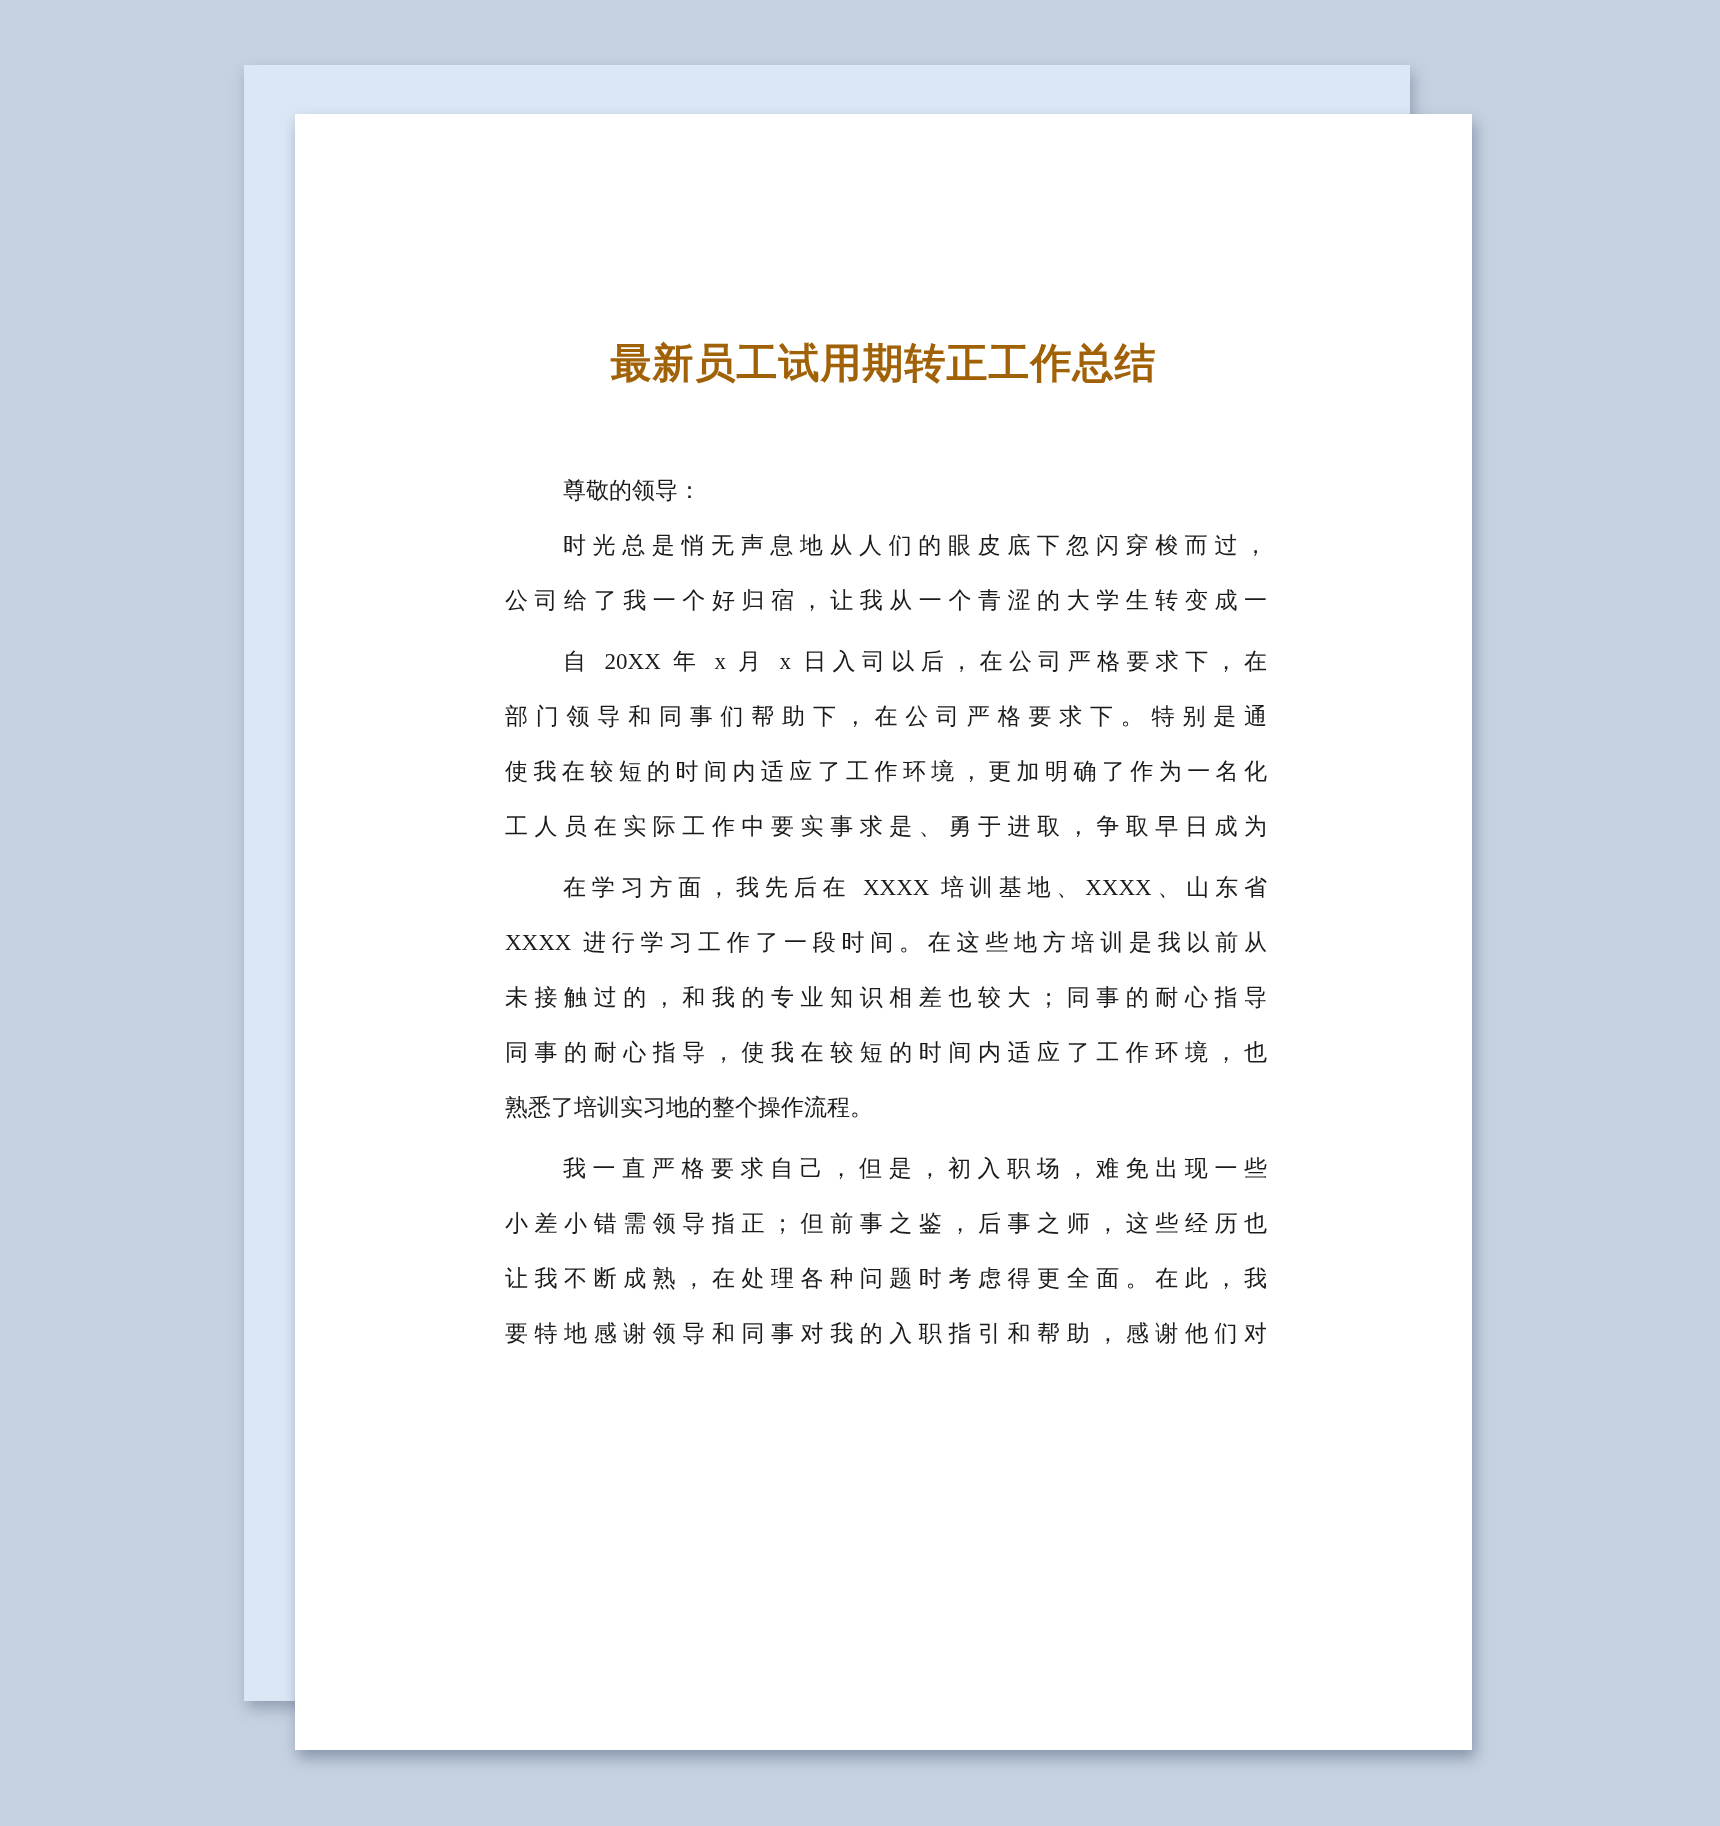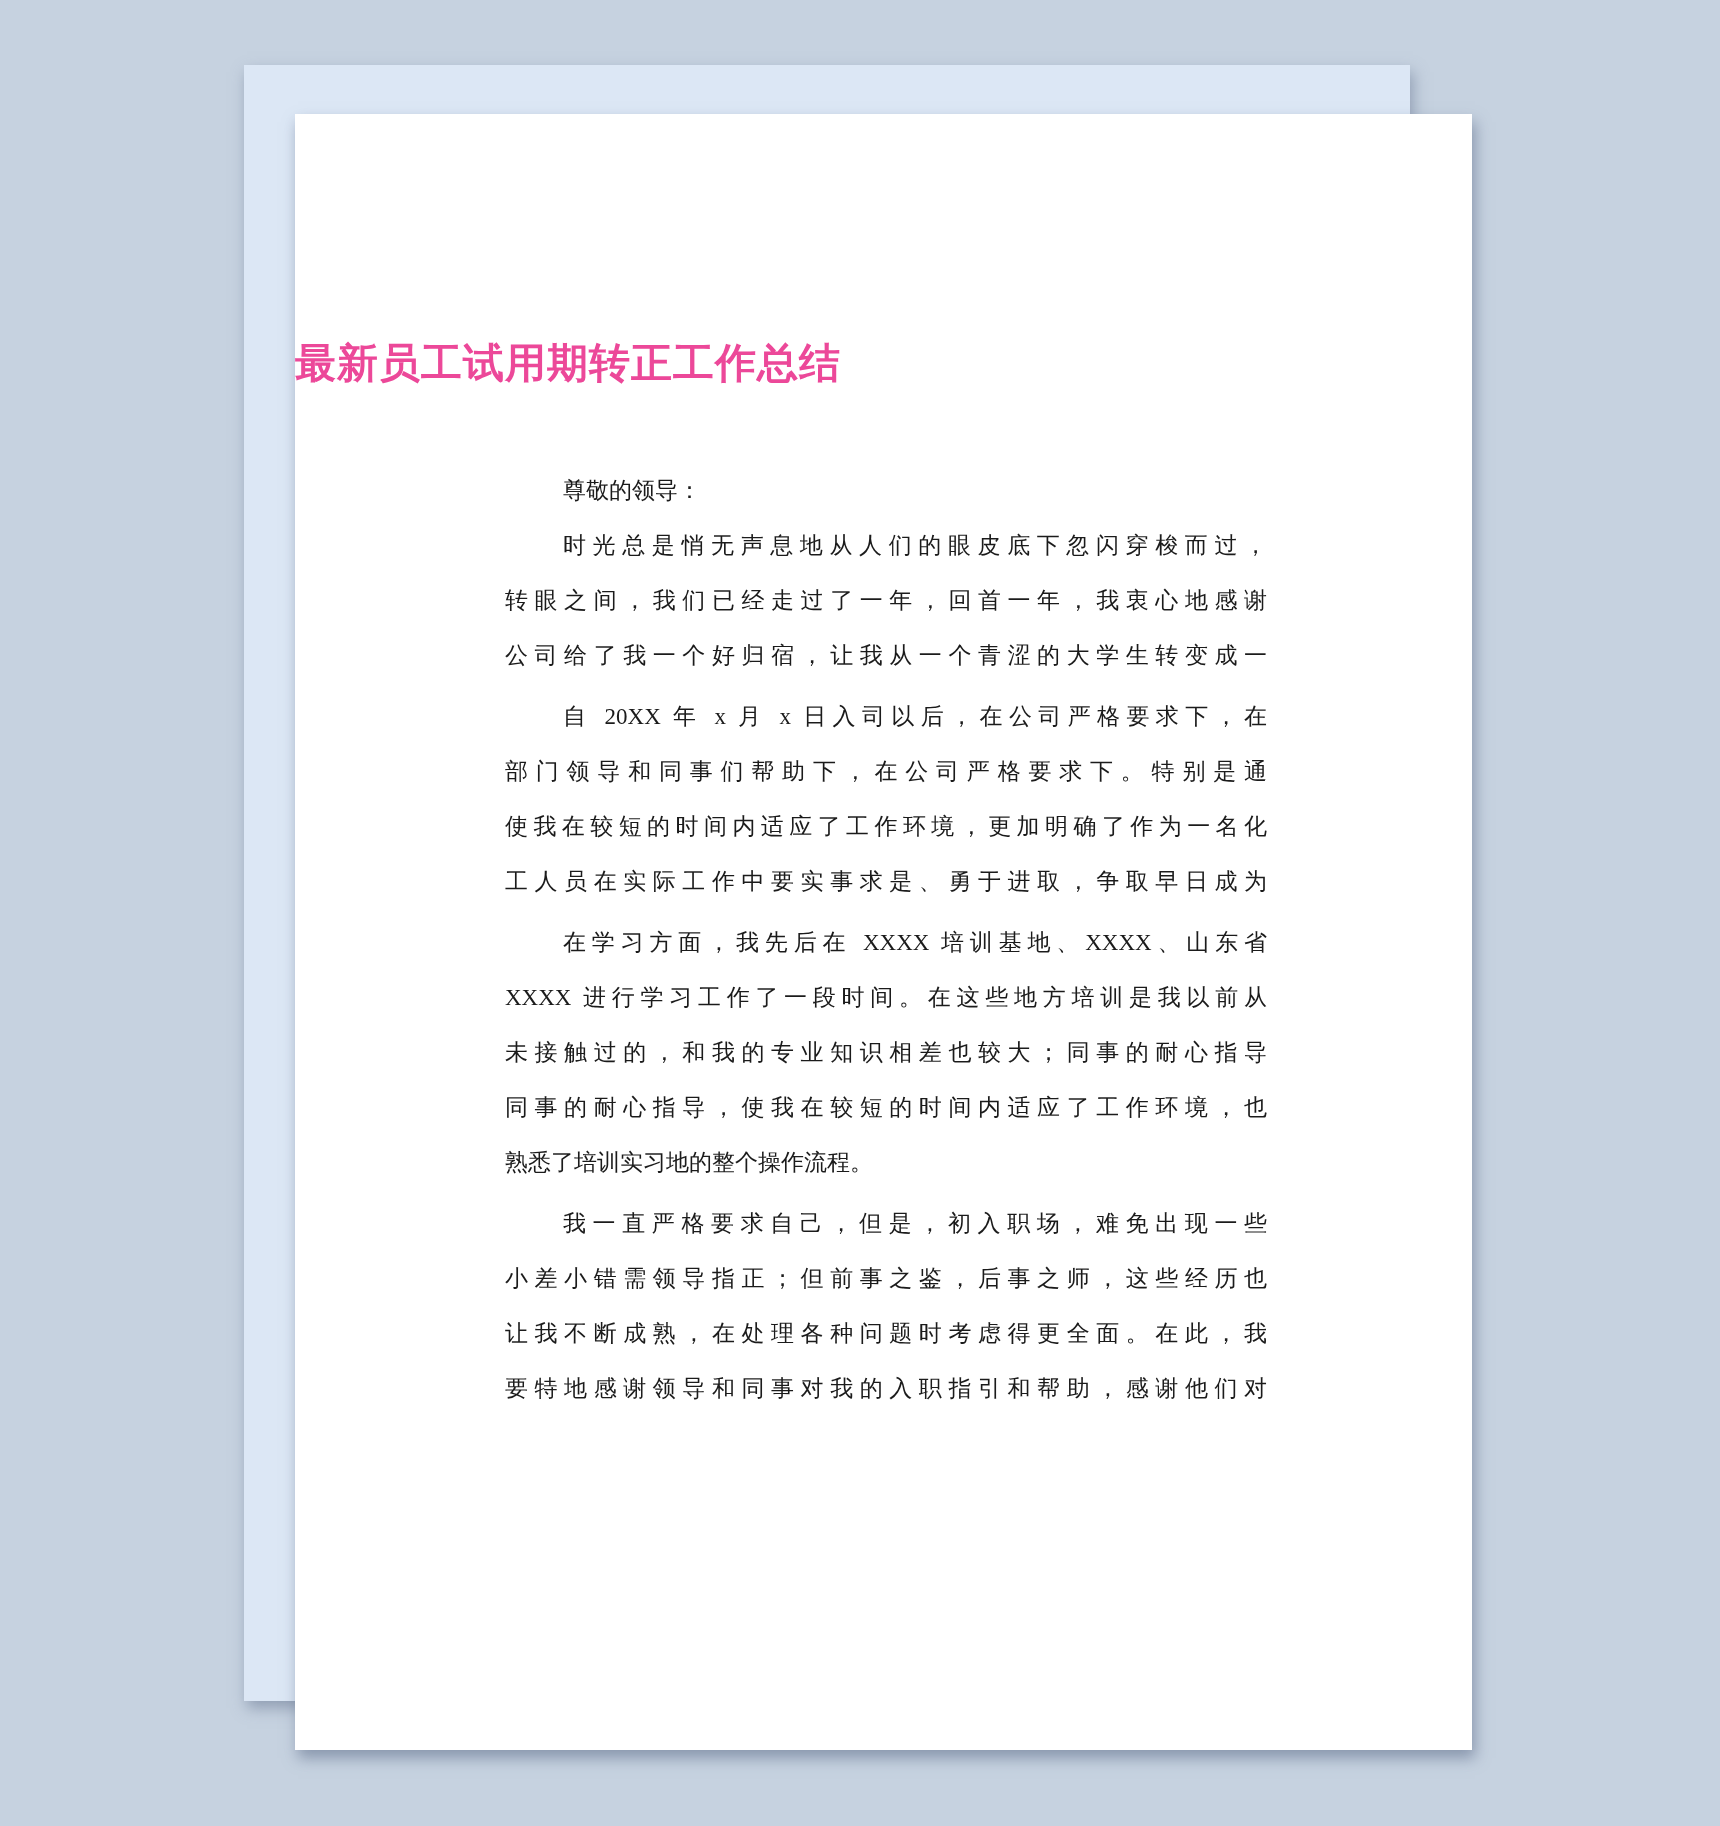--- a/index.html
+++ b/index.html
@@ -19,26 +19,27 @@
   }
   .page{
     position:absolute;
     left:295px;top:114px;
     width:1177px;height:1636px;
     background:#ffffff;
     box-shadow:3px 8px 14px rgba(95,110,138,0.60);
   }
   .title{
     margin:224px 0 0 0;
+    text-align:center;
     font-family:"Liberation Sans","DejaVu Sans",sans-serif;
     font-weight:bold;
     font-size:41px;
     line-height:50px;
     letter-spacing:1px;
-    color:#ec4899;
+    color:#a16207;
   }
   .content{
     margin:75px 205px 0 210px; 
     color:#1b1b1b;
   }
   .para{margin:0;padding:0;}
   .para + .para{margin-top:6px;}
   .line{
     font-size:23px;
     line-height:55px;
@@ -61,21 +62,20 @@
   <div class="back-sheet"></div>
   <div class="page">
     <h1 class="title">最新员工试用期转正工作总结</h1>
     <div class="content">
       <div class="para">
         <div class="line first short">尊敬的领导：</div>
       </div>
       <div id="paragraphs">
           <div class="para">
             <div class="line first">时光总是悄无声息地从人们的眼皮底下忽闪穿梭而过，</div>
-            <div class="line">转眼之间，我们已经走过了一年，回首一年，我衷心地感谢</div>
             <div class="line">公司给了我一个好归宿，让我从一个青涩的大学生转变成一</div>
           </div>
           <div class="para">
             <div class="line first">自 20XX 年 x 月 x 日入司以后，在公司严格要求下，在</div>
             <div class="line">部门领导和同事们帮助下，在公司严格要求下。特别是通</div>
             <div class="line">使我在较短的时间内适应了工作环境，更加明确了作为一名化</div>
             <div class="line">工人员在实际工作中要实事求是、勇于进取，争取早日成为</div>
           </div>
           <div class="para">
             <div class="line first">在学习方面，我先后在 XXXX 培训基地、XXXX、山东省</div>

